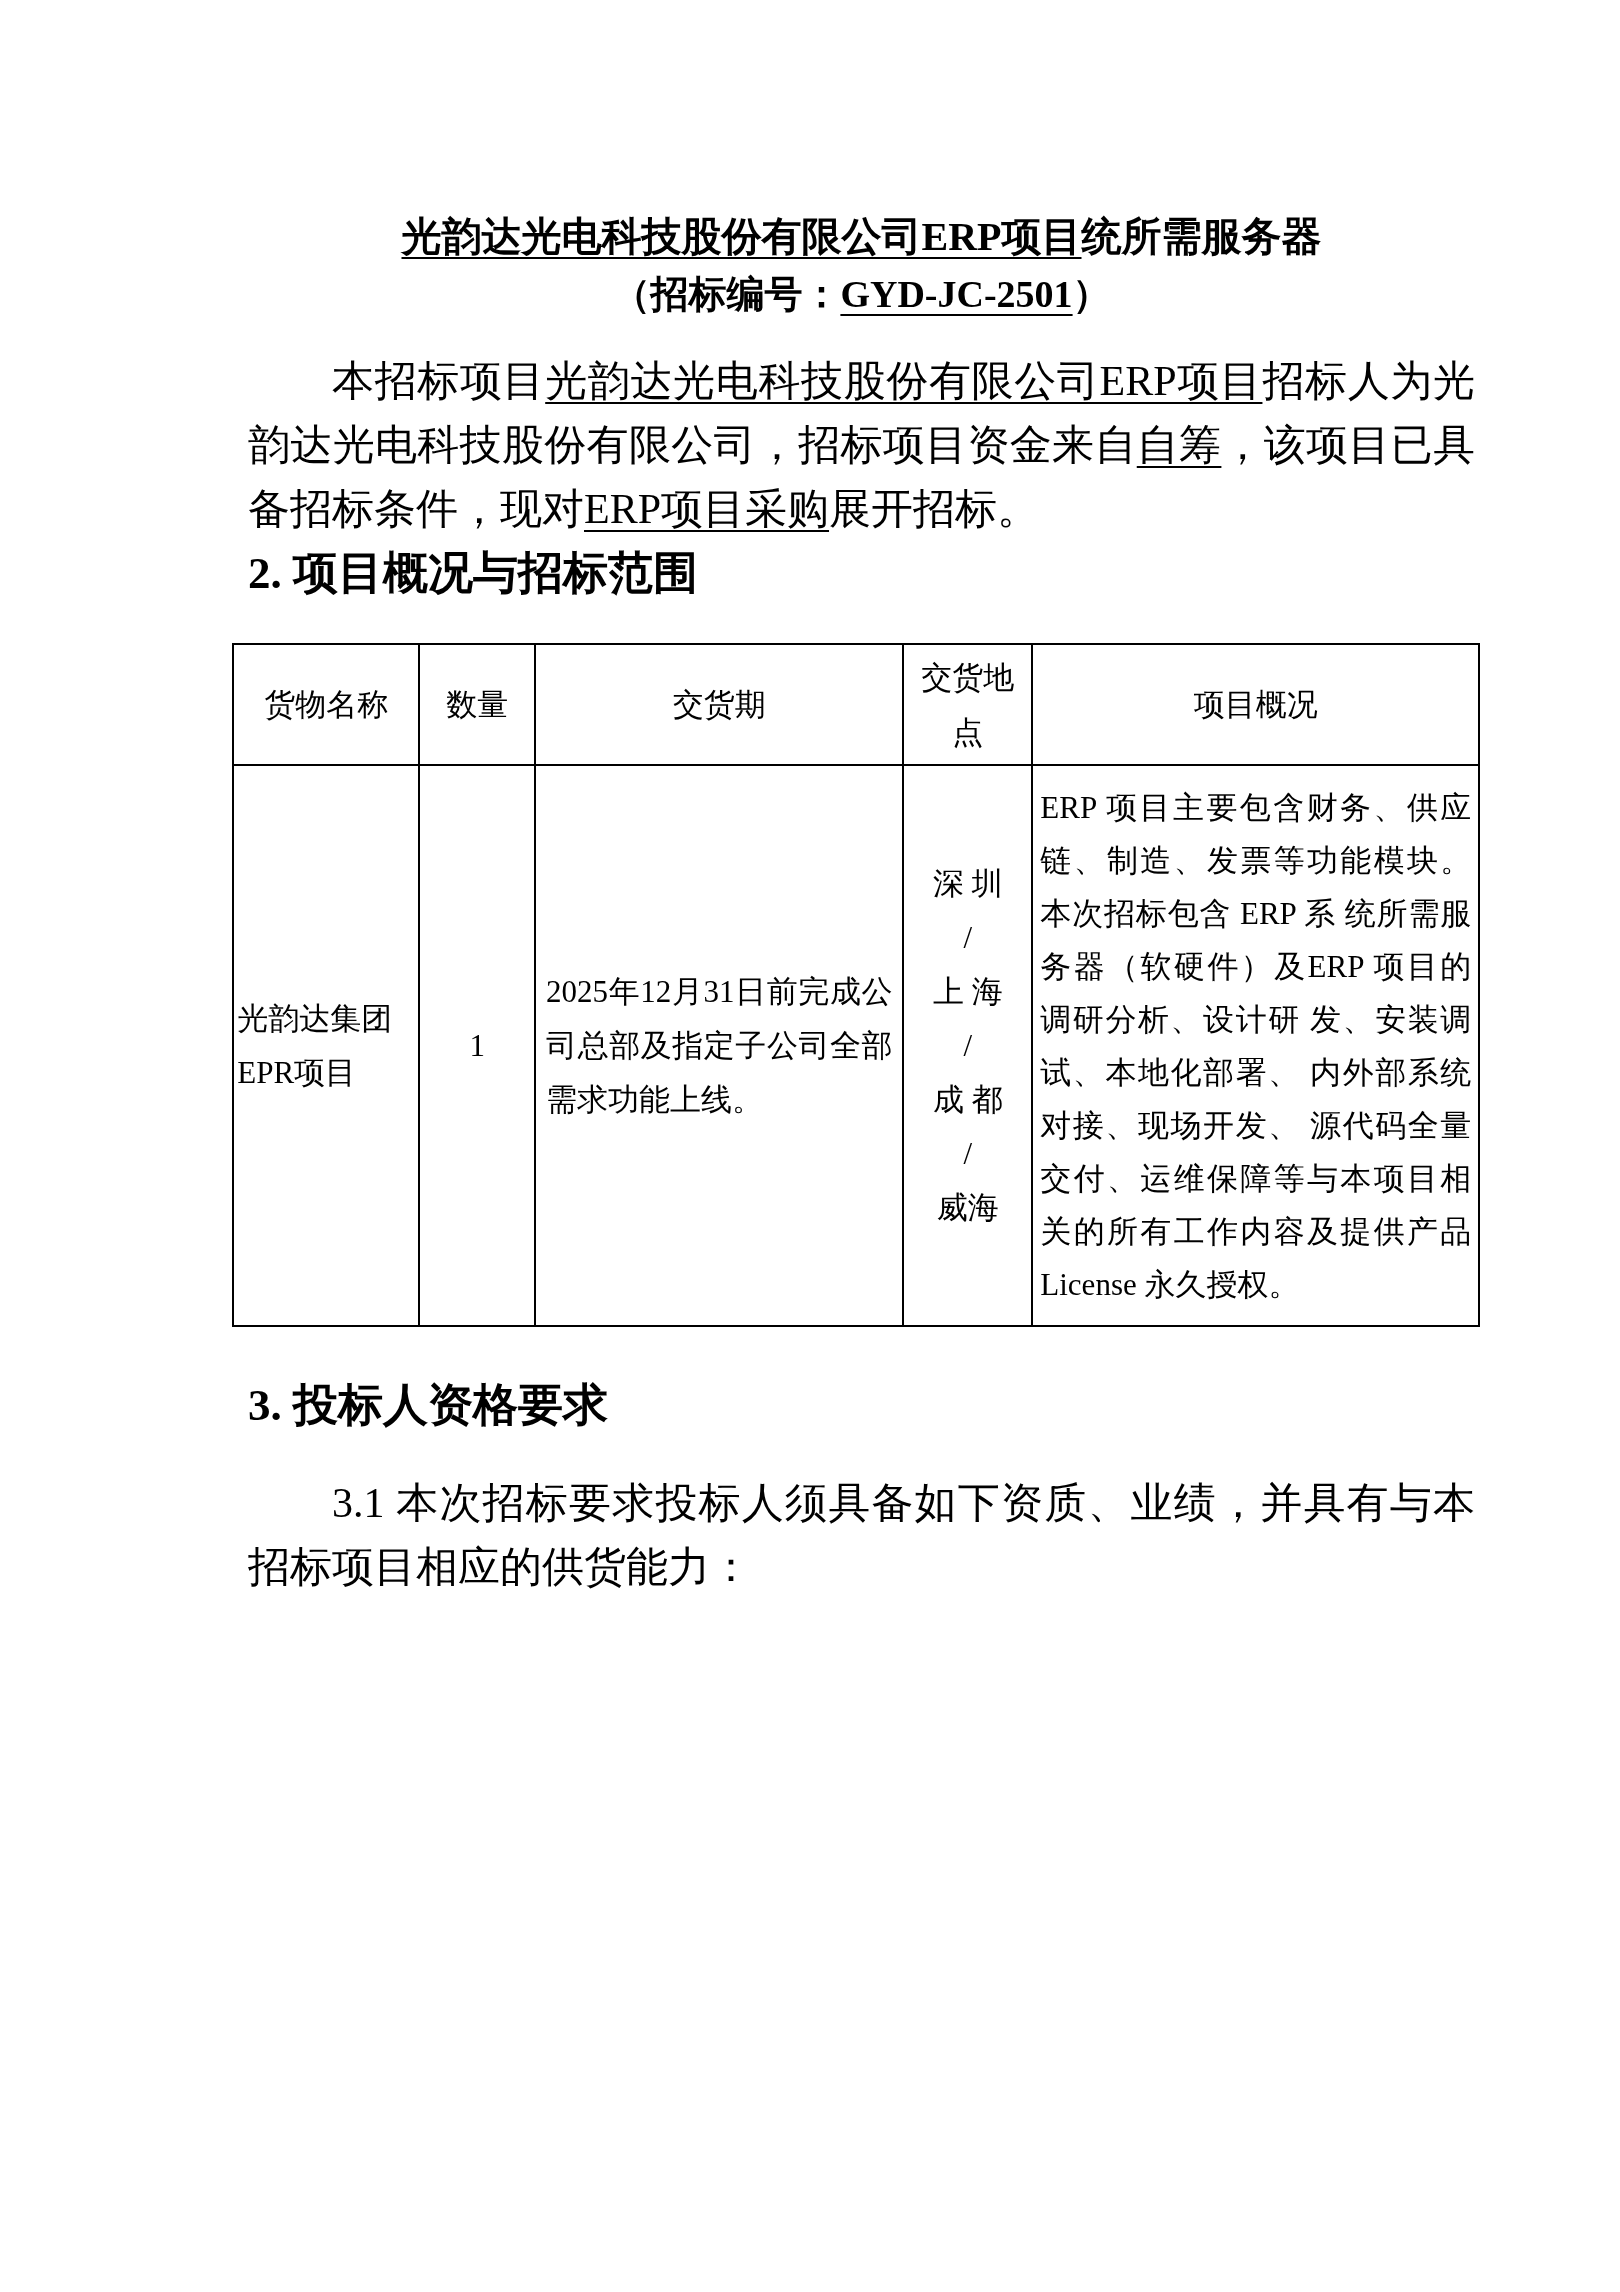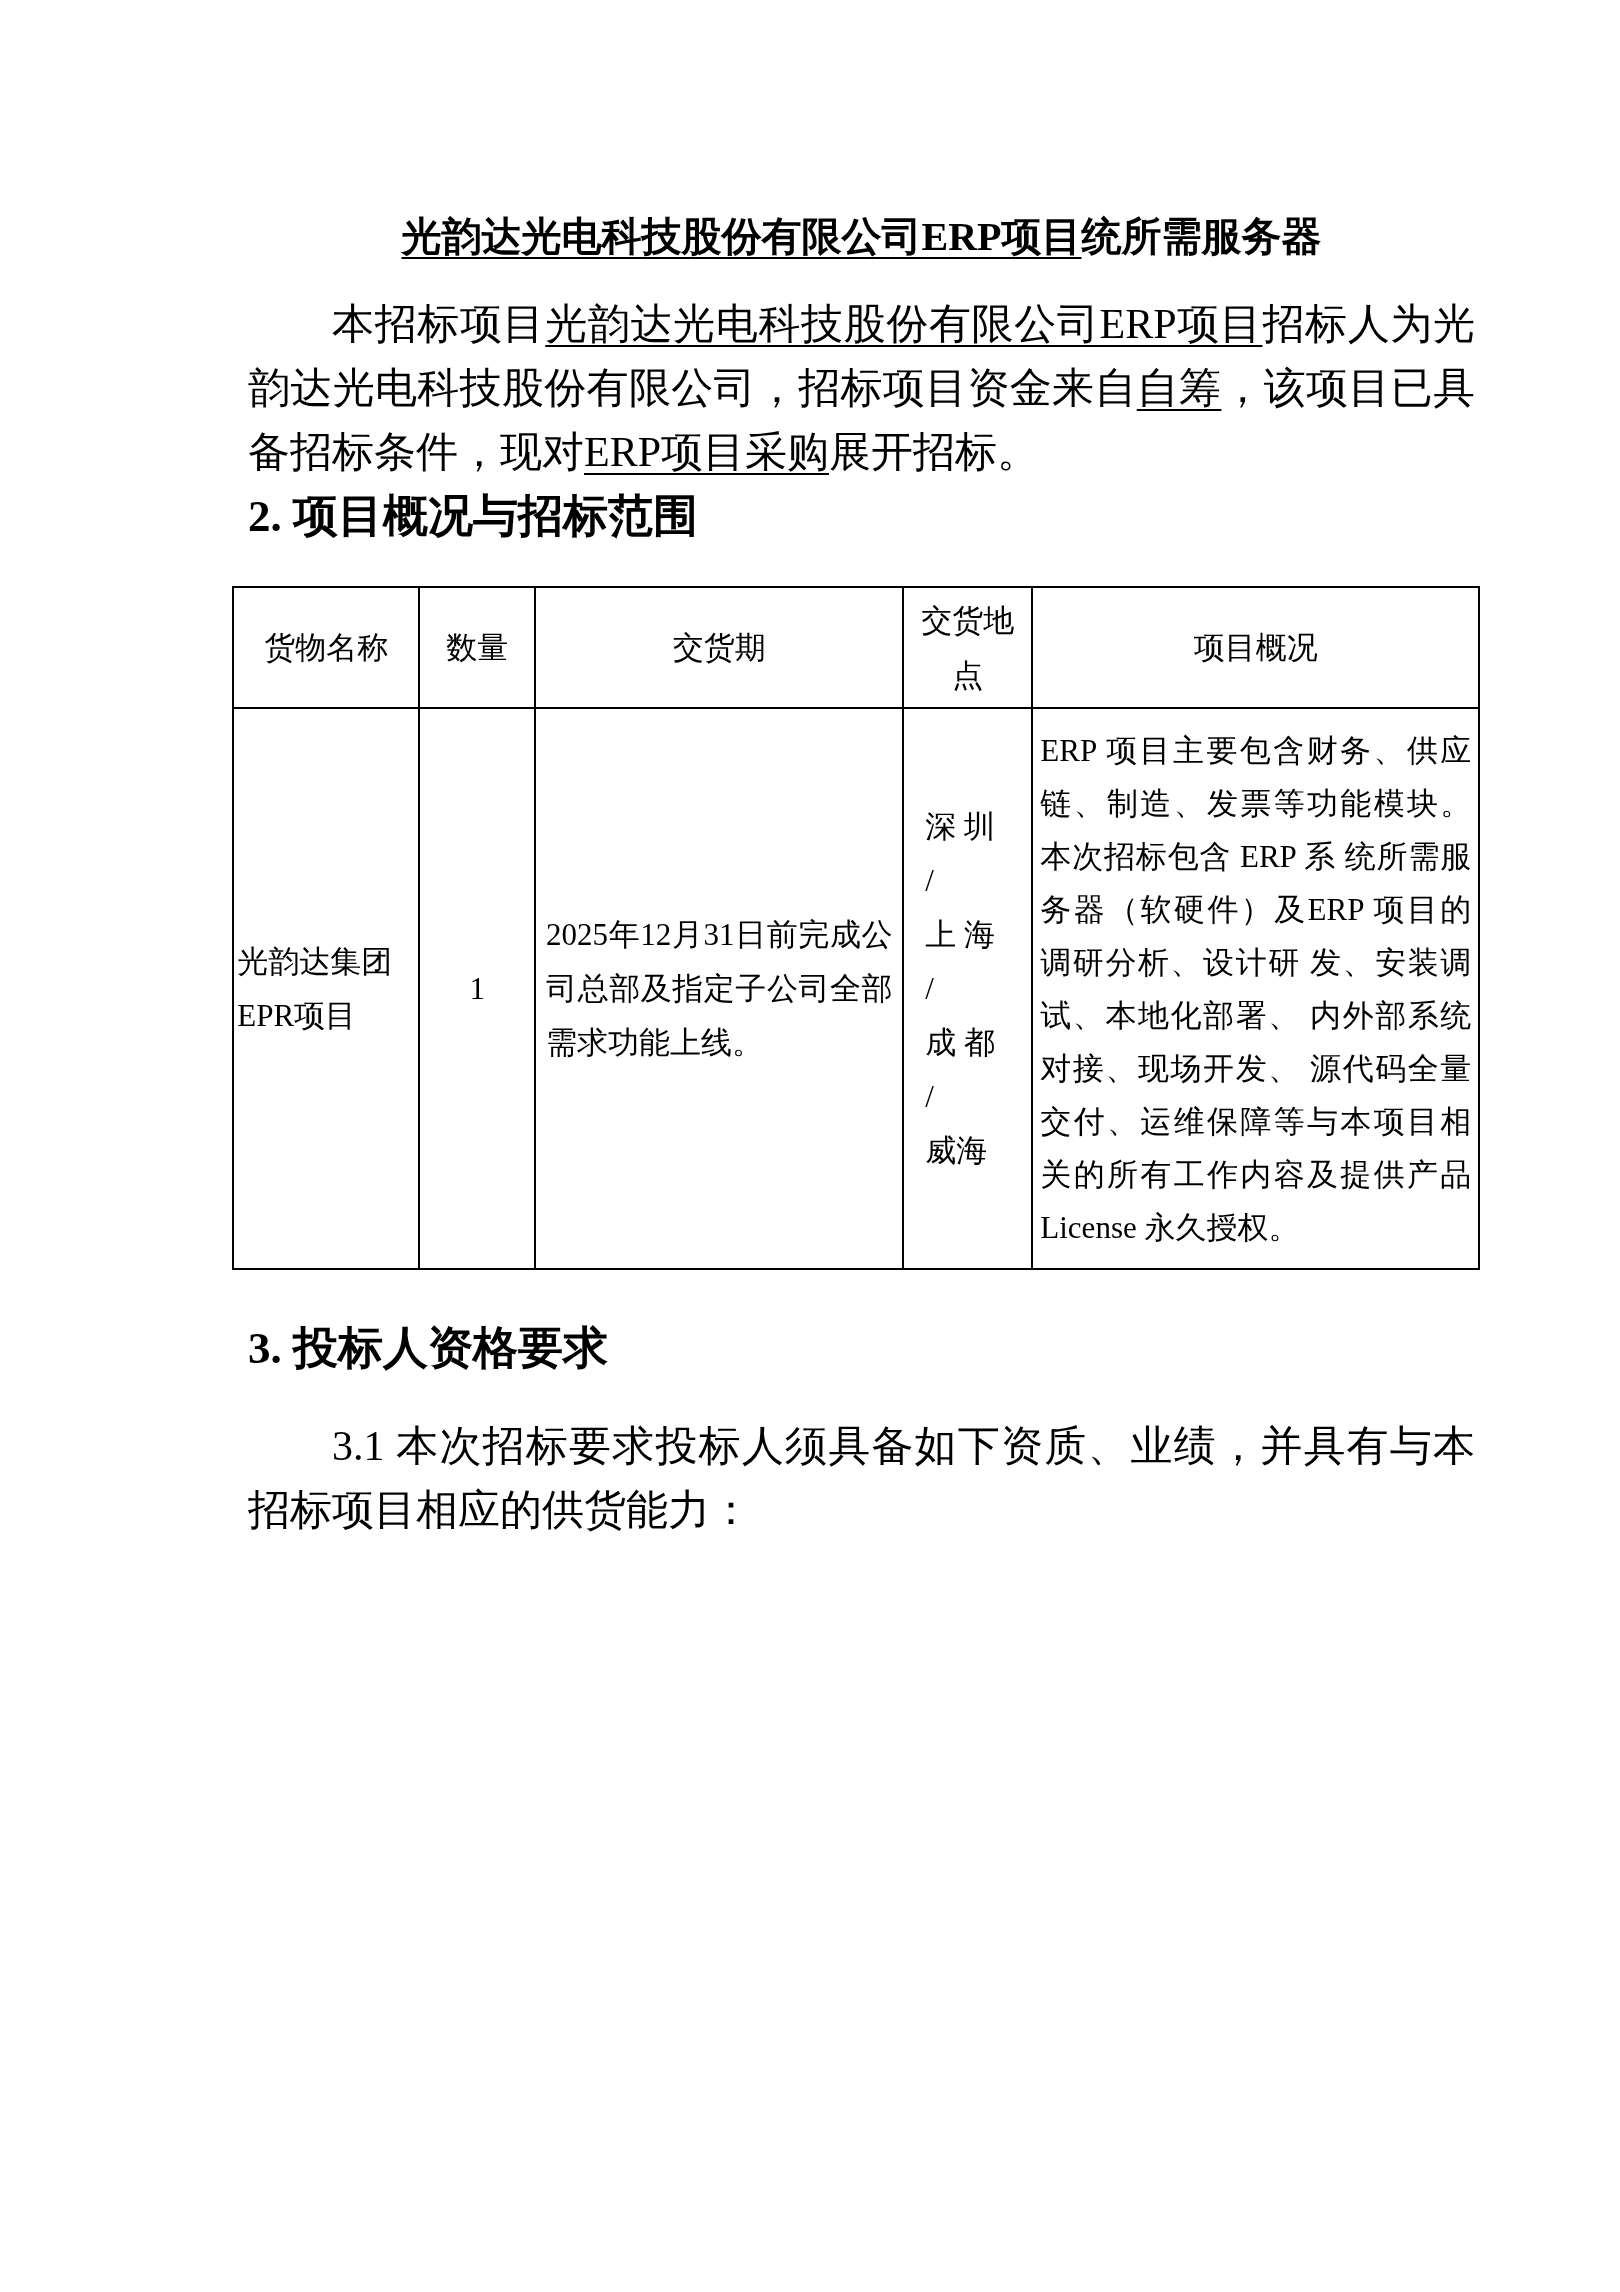--- a/index.html
+++ b/index.html
@@ -87,41 +87,42 @@
   }
   td.c-qty {
     text-align: center;
   }
   td.c-period {
     text-align: justify;
     line-height: 54px;
     padding: 0 9.8px;
   }
   td.c-location {
-    text-align: left;
+    text-align: center;
     line-height: 54px;
     padding: 0 21px;
     white-space: pre-line;
   }
   td.c-overview {
     font-family: Liberation Serif, serif;
     font-size: 30px;
     line-height: 53px;
     text-align: justify;
     padding: 0 7px;
   }
 </style>
 </head>
 <body>
 
 <div class="page">
   <div class="content">
 
     <div class="doc-title"><span class="u">光韵达光电科技股份有限公司ERP项目</span><span>统所需服务器</span></div>
 
+    <div class="doc-subtitle"><span>（招标编号：</span><span class="u">GYD-JC-2501</span><span>）</span></div>
 
 
     <p class="para para-1"><span>本招标项目</span><span class="u">光韵达光电科技股份有限公司ERP项目</span><span>招标人为光韵达光电科技股份有限公司，招标项目资金来自</span><span class="u">自筹</span><span>，该项目已具备招标条件，现对</span><span class="u">ERP项目采购</span><span>展开招标。</span></p>
 
     <h2 class="sec sec-2">2. 项目概况与招标范围</h2>
 
     <table class="goods">
       <colgroup>
         <col style="width:186px">
         <col style="width:116px">

